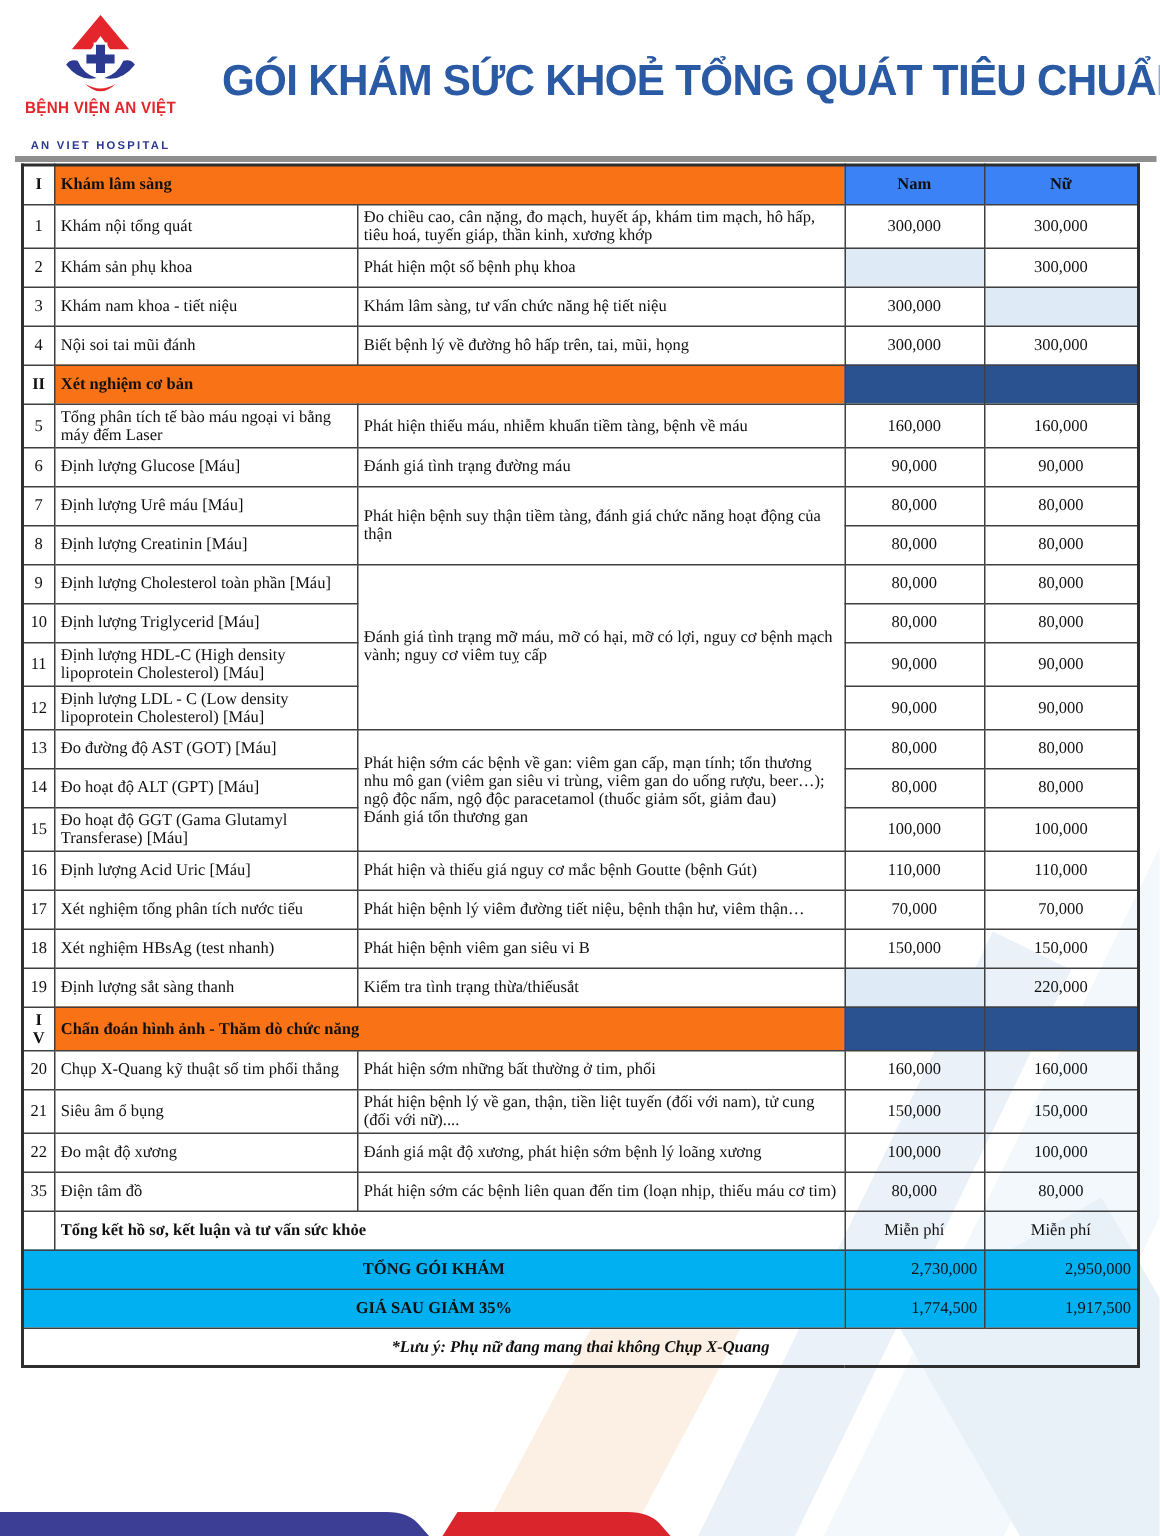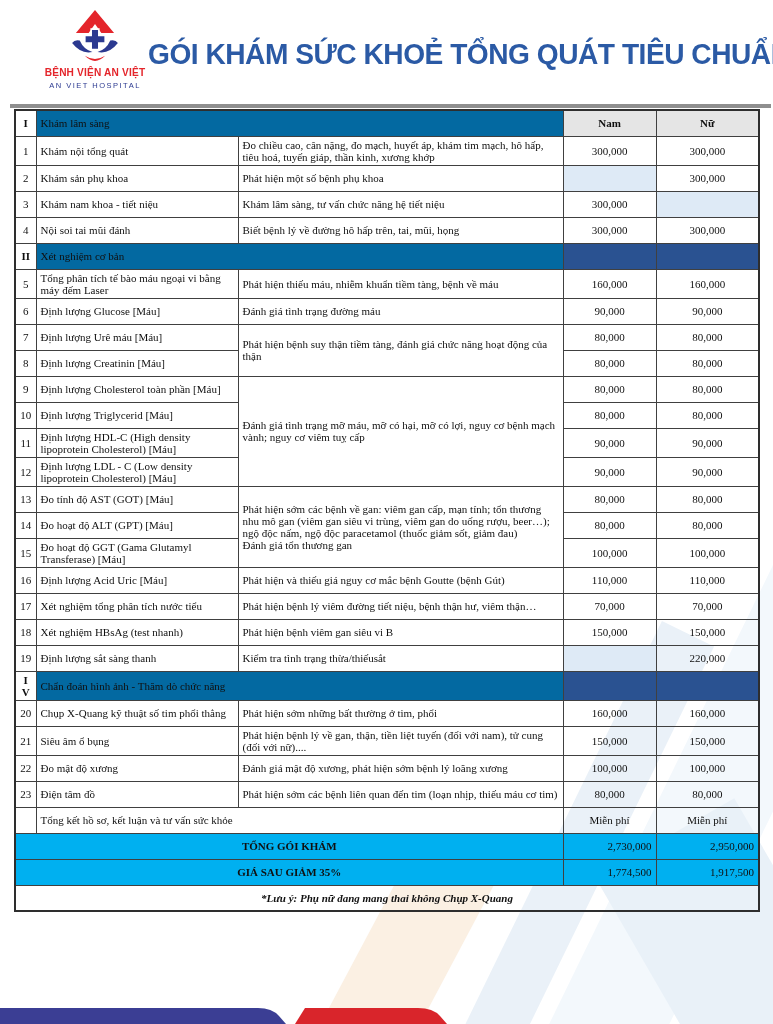--- a/index.html
+++ b/index.html
@@ -1,26 +1,26 @@
 <!DOCTYPE html>
 <html><head>
 <meta charset="utf-8">
 <style>
   html,body{margin:0;padding:0;}
   body{
     width:773px;height:1024px;position:relative;overflow:hidden;
     background:#ffffff;font-family:"Liberation Serif",serif;
   }
   
-  .logo{position:absolute;left:40px;top:10px;width:110px;text-align:center;z-index:3;}
+  .logo{position:absolute;left:12px;top:10px;width:110px;text-align:center;z-index:3;}
   .logo svg{display:block;margin:0 auto;}
   .logo-line1{font-family:"Liberation Sans",sans-serif;font-weight:bold;font-size:11px;
     color:#E4252B;letter-spacing:.2px;white-space:nowrap;transform:scaleX(.92);}
-  .logo-line2{font-family:"Liberation Sans",sans-serif;font-weight:normal;font-size:7.5px;
-    color:#2B3990;letter-spacing:1.5px;margin-top:3px;white-space:nowrap;text-align:center;}
+  .logo-line2{font-family:"Liberation Sans",sans-serif;font-weight:bold;font-size:7.5px;
+    color:#2B3990;letter-spacing:1.5px;margin-top:14px;white-space:nowrap;text-align:center;}
   .title{
     position:absolute;left:148px;top:38px;width:616px;margin:0;text-align:center;
     font-family:"Liberation Sans",sans-serif;font-weight:bold;font-size:29px;
     color:#2B5AA5;letter-spacing:-.5px;transform:scaleX(.97);transform-origin:left;
     white-space:nowrap;z-index:3;
   }
   .grey-bar{position:absolute;left:10px;right:2px;top:104px;height:4px;background:#8f8f8f;z-index:2;}
 
   
   .watermark{position:absolute;left:0;top:0;z-index:0;}
@@ -32,31 +32,31 @@
     border-collapse:collapse;table-layout:fixed;background:transparent;
     border:2px solid #2e2e2e;
   }
   table.pkg td{
     border:1px solid #404040;font-size:11px;color:#101010;
     vertical-align:middle;padding:2px 4px;word-wrap:break-word;
   }
   table.pkg tr{height:26px;}
   tr.sec{height:31px;}
   .sec-no{font-weight:bold;color:#12264d;text-align:center;font-size:12px;background:#fff;padding:2px 1px;}
-  .sec-label{background:#0369a1;color:#ffffff;font-weight:normal;font-size:12px;padding-left:6px;}
-  .price-hdr{background:#e5e5e5;color:#ffffff;font-weight:bold;font-size:12px;text-align:center;}
+  .sec-label{background:#f97316;color:#ffffff;font-weight:bold;font-size:12px;padding-left:6px;}
+  .price-hdr{background:#3b82f6;color:#ffffff;font-weight:bold;font-size:12px;text-align:center;}
   .sec-fill{background:#2A5291;}
   .num{text-align:center;padding:2px 1px;}
   .name{padding-left:5px;}
   .desc{padding-left:5px;white-space:pre-line;}
   .price{text-align:center;padding-right:6px;}
   .price.empty{background:#DEEAF6;}
   tr.free-row{height:29px;}
   .free-no{background:#fff;}
-  .free-label{font-weight:normal;padding-left:5px;}
+  .free-label{font-weight:bold;padding-left:5px;}
   tr.total-row{height:23px;padding-left:48px;}
   tr.total-row td{background:#00B0F0;}
   .total-label{text-align:center;font-weight:bold;font-size:12.5px;color:#142b52;}
   .total-val{text-align:right;font-weight:normal;color:#10233f;padding-right:6px;}
   tr.note-row{height:40px;text-align:center;}
   .note-cell{border:none;font-weight:bold;font-style:italic;font-size:12px;
     vertical-align:bottom;padding:4px 6px 9px 6px;}
 </style>
 </head>
 <body>
@@ -180,21 +180,21 @@
         <td class="price">90,000</td>
       </tr>
       <tr>
         <td class="num">12</td>
         <td class="name">Định lượng LDL - C (Low density lipoprotein Cholesterol) [Máu]</td>
         <td class="price">90,000</td>
         <td class="price">90,000</td>
       </tr>
       <tr>
         <td class="num">13</td>
-        <td class="name">Đo tính độ AST (GOT) [Máu]</td>
+        <td class="name">Đo đường độ AST (GOT) [Máu]</td>
         <td class="desc" rowspan="3">Phát hiện sớm các bệnh về gan: viêm gan cấp, mạn tính; tổn thương nhu mô gan (viêm gan siêu vi trùng, viêm gan do uống rượu, beer…); ngộ độc nấm, ngộ độc paracetamol (thuốc giảm sốt, giảm đau)
 Đánh giá tổn thương gan</td>
         <td class="price">80,000</td>
         <td class="price">80,000</td>
       </tr>
       <tr>
         <td class="num">14</td>
         <td class="name">Đo hoạt độ ALT (GPT) [Máu]</td>
         <td class="price">80,000</td>
         <td class="price">80,000</td>
@@ -254,21 +254,21 @@
         <td class="price">150,000</td>
       </tr>
       <tr>
         <td class="num">22</td>
         <td class="name">Đo mật độ xương</td>
         <td class="desc" rowspan="1">Đánh giá mật độ xương, phát hiện sớm bệnh lý loãng xương</td>
         <td class="price">100,000</td>
         <td class="price">100,000</td>
       </tr>
       <tr>
-        <td class="num">23</td>
+        <td class="num">35</td>
         <td class="name">Điện tâm đồ</td>
         <td class="desc" rowspan="1">Phát hiện sớm các bệnh liên quan đến tim (loạn nhịp, thiếu máu cơ tim)</td>
         <td class="price">80,000</td>
         <td class="price">80,000</td>
       </tr>
       <tr class="free-row">
         <td class="free-no"></td>
         <td class="free-label" colspan="2">Tổng kết hồ sơ, kết luận và tư vấn sức khỏe</td>
         <td class="price">Miễn phí</td>
         <td class="price">Miễn phí</td>

